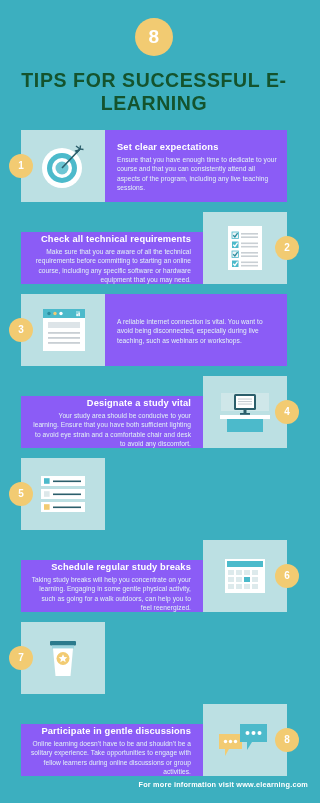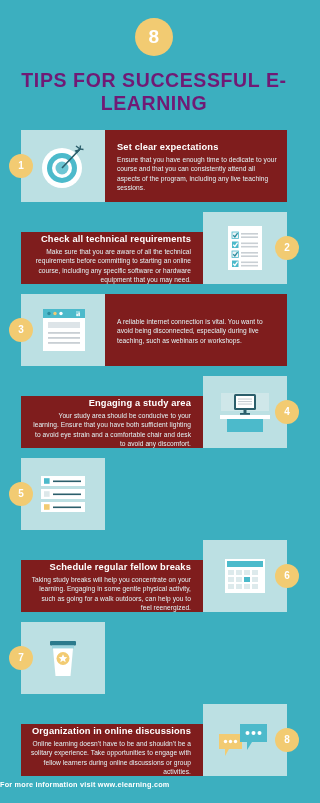--- a/index.html
+++ b/index.html
@@ -28,21 +28,21 @@
     margin: 0 auto;
     color: #FFFFFF;
     font-size: 19px;
     font-weight: bold;
     line-height: 38px;
     text-align: center;
     letter-spacing: 0.5px;
   }
   .title {
     margin-top: 13px;
-    color: #701a75;
+    color: #14532d;
     font-size: 19.5px;
     font-weight: bold;
     line-height: 23px;
     letter-spacing: 0.6px;
     text-transform: uppercase;
     padding: 0 14px;
   }
 
   
   .tips {
@@ -60,21 +60,21 @@
   .icon-panel {
     width: 84px;
     flex: 0 0 84px;
     background: #BCE0E3;
     display: flex;
     align-items: center;
     justify-content: center;
   }
   .text-panel {
     flex: 1 1 auto;
-    background: #7f1d1d;
+    background: #8b5cf6;
     padding: 8px 10px 6px 12px;
     box-sizing: border-box;
     display: flex;
     flex-direction: column;
     justify-content: center;
   }
   .tip.reverse .text-panel {
     text-align: right;
     padding: 8px 12px 6px 10px;
     margin-top: 20px;
@@ -114,21 +114,21 @@
 
   
   .ico { display: block; }
 
   
   .footer {
     position: absolute;
     bottom: 14px;
     left: 0;
     width: 100%;
-    text-align: left;
+    text-align: right;
     color: #FFFFFF;
     font-size: 7.3px;
     font-weight: bold;
     letter-spacing: 0.2px;
   }
 </style>
 </head>
 <body>
 
 <div class="header">
@@ -220,21 +220,21 @@
         <rect x="24" y="13.5" width="14" height="1.1" fill="#C9CFD4"></rect>
         <rect x="24" y="16" width="14" height="1.1" fill="#C9CFD4"></rect>
         <rect x="24" y="18.5" width="14" height="1.1" fill="#C9CFD4"></rect>
         <rect x="29.5" y="25" width="3" height="3.5" fill="#2B5E6B"></rect>
         <rect x="26" y="28" width="10" height="1.8" fill="#2B5E6B"></rect>
         <rect x="6" y="30" width="50" height="4" fill="#FFFFFF"></rect>
         <rect x="13" y="34" width="36" height="13" fill="#4CBACB"></rect>
       </svg>
     </div>
     <div class="text-panel">
-      <div class="tip-title">Engaging a study area</div>
+      <div class="tip-title">Designate a study vital</div>
       <div class="tip-body">Your study area should be conducive to your learning. Ensure that you have both sufficient lighting to avoid eye strain and a comfortable chair and desk to avoid any discomfort.</div>
     </div>
   </div>
 
   <div class="tip">
     <div class="num-badge left">5</div>
     <div class="icon-panel">
       <svg class="ico" width="58" height="48" viewBox="0 0 58 48">
         <rect x="7" y="6" width="44" height="10" fill="#FFFFFF"></rect>
         <rect x="10" y="8.2" width="5.6" height="5.6" fill="#4CBACB"></rect>
@@ -265,21 +265,21 @@
           <rect x="35" y="26" width="6" height="5"></rect>
           <rect x="11" y="33" width="6" height="5"></rect>
           <rect x="19" y="33" width="6" height="5"></rect>
           <rect x="27" y="33" width="6" height="5"></rect>
           <rect x="35" y="33" width="6" height="5"></rect>
         </g>
         <rect x="27" y="26" width="6" height="5" fill="#4CBACB"></rect>
       </svg>
     </div>
     <div class="text-panel">
-      <div class="tip-title">Schedule regular fellow breaks</div>
+      <div class="tip-title">Schedule regular study breaks</div>
       <div class="tip-body">Taking study breaks will help you concentrate on your learning. Engaging in some gentle physical activity, such as going for a walk outdoors, can help you to feel reenergized.</div>
     </div>
   </div>
 
   <div class="tip">
     <div class="num-badge left">7</div>
     <div class="icon-panel">
       <svg class="ico" width="44" height="54" viewBox="0 0 44 54">
         <rect x="9" y="10" width="26" height="4.5" rx="1" fill="#2B7A8C"></rect>
         <rect x="11" y="14.5" width="22" height="3" fill="#9BD4DE"></rect>
@@ -298,20 +298,20 @@
         <circle cx="11.5" cy="25.5" r="1.7" fill="#FFFFFF"></circle>
         <circle cx="16.5" cy="25.5" r="1.7" fill="#FFFFFF"></circle>
         <circle cx="21.5" cy="25.5" r="1.7" fill="#FFFFFF"></circle>
         <path d="M26 8 L53 8 L53 26 L38 26 L33 34 L33 26 L26 26 Z" fill="#4CBACB"></path>
         <circle cx="33.5" cy="17" r="2" fill="#FFFFFF"></circle>
         <circle cx="39.5" cy="17" r="2" fill="#FFFFFF"></circle>
         <circle cx="45.5" cy="17" r="2" fill="#FFFFFF"></circle>
       </svg>
     </div>
     <div class="text-panel">
-      <div class="tip-title">Organization in online discussions</div>
+      <div class="tip-title">Participate in gentle discussions</div>
       <div class="tip-body">Online learning doesn't have to be and shouldn't be a solitary experience. Take opportunities to engage with fellow learners during online discussions or group activities.</div>
     </div>
   </div>
 
 </div>
 
 <div class="footer">For more information visit www.elearning.com</div>
 
 </body></html>

